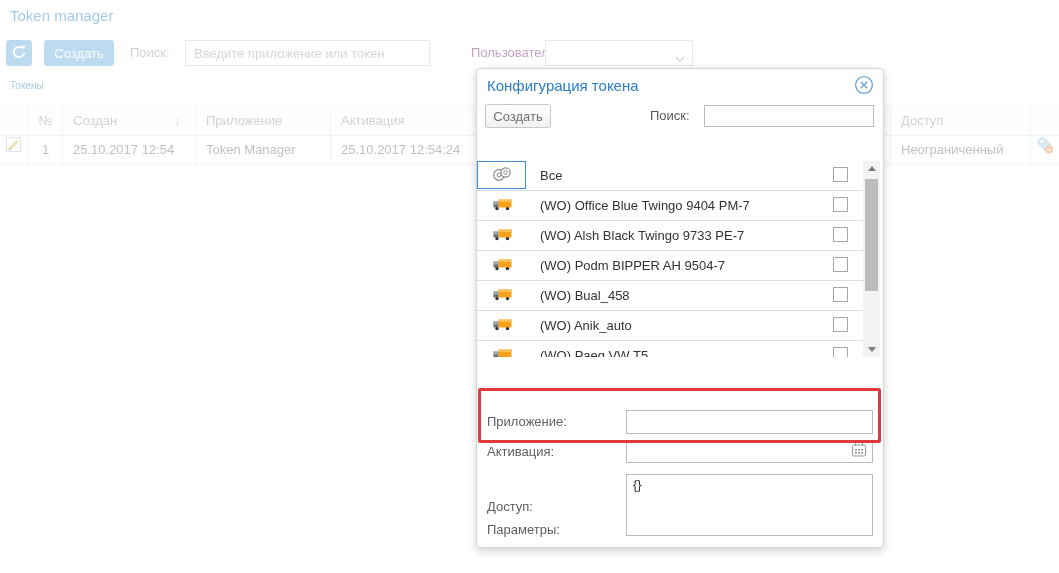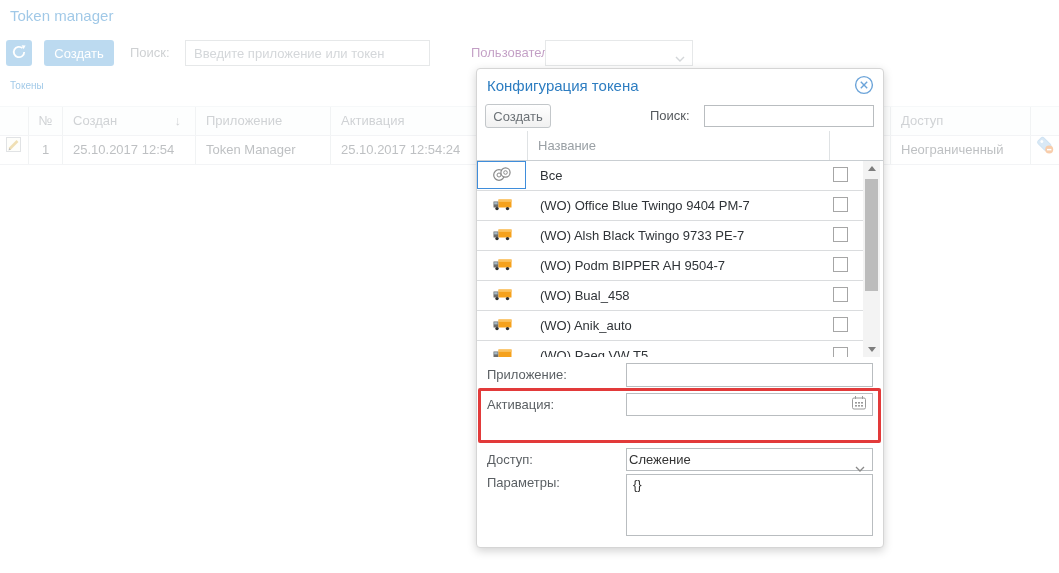--- a/index.html
+++ b/index.html
@@ -53,21 +53,21 @@
   .cbox{width:15px;height:15px;border:1px solid #a6a6a6;background:#fff;box-sizing:border-box;display:inline-block;}
   .focus-box{position:absolute;left:0;top:0;width:49px;height:28px;border:1px solid #3f8ddb;box-sizing:border-box;pointer-events:none;}
 
   .sbar{position:absolute;right:3px;top:92px;width:17px;height:196px;background:#f3f3f3;}
   .sb-up,.sb-down{position:absolute;left:0;width:17px;height:15px;display:flex;align-items:center;justify-content:center;cursor:pointer;}
   .sb-up{top:0;} .sb-down{bottom:0;}
   .tri-up{width:0;height:0;border-left:4px solid transparent;border-right:4px solid transparent;border-bottom:5px solid #7d7d7d;}
   .tri-down{width:0;height:0;border-left:4px solid transparent;border-right:4px solid transparent;border-top:5px solid #7d7d7d;}
   .sb-thumb{position:absolute;left:2px;top:18px;width:13px;height:112px;background:#bcbcbc;cursor:grab;}
 
-  .f-row{position:absolute;left:0;width:408px;}
+  .f-row{position:absolute;left:0;width:408px;margin-top:47px;}
   .f-lbl{position:absolute;left:10px;color:#5a5f63;}
   .f-inp{position:absolute;left:149px;width:247px;border:1px solid #b9bdc0;box-sizing:border-box;background:#fff;font:13px "Liberation Sans",sans-serif;padding:0 6px;}
   .cal-btn{position:absolute;left:372px;width:20px;height:19px;background:none;border:0;padding:0;cursor:pointer;}
   .f-select{position:absolute;left:149px;width:247px;height:23px;border:1px solid #b9bdc0;box-sizing:border-box;background:#fff;line-height:21px;padding-left:2px;color:#333;cursor:pointer;}
   .f-select .chev{position:absolute;right:7px;top:8px;}
   .f-ta{position:absolute;left:149px;top:405px;width:247px;height:62px;border:1px solid #b9bdc0;box-sizing:border-box;resize:none;font:13px "Liberation Sans",sans-serif;padding:2px 6px;color:#333;}
 
   .annotation{position:absolute;left:1px;top:319px;width:403px;height:55px;border:3px solid #e23a3a;border-radius:2px;box-sizing:border-box;z-index:5;pointer-events:none;}
 </style>
 </head>
@@ -150,25 +150,20 @@
             <line x1="6.8" y1="6.8" x2="13.2" y2="13.2" stroke="#6ca4d9" stroke-width="1.4"></line>
             <line x1="13.2" y1="6.8" x2="6.8" y2="13.2" stroke="#6ca4d9" stroke-width="1.4"></line>
           </svg>
       </span>
     </button>
 
     <button class="m-create">Создать</button>
     <span class="m-search-lbl">Поиск:</span>
     <input class="m-search" type="text" style="">
 
-    <div class="m-list-head">
-      <div class="lh-icon"></div>
-      <div class="lh-name">Название</div>
-      <div class="lh-chk"></div>
-    </div>
 
     <div class="m-list">
       <div class="lrow">
         <span class="focus-box"></span>
         <div class="lc-icon">
             <span>
           <svg width="22" height="15" viewBox="0 0 22 15">
                 <circle cx="8" cy="8" r="5.3" fill="#fff" stroke="#8a8a8a" stroke-width="1.2"></circle>
                 <circle cx="8" cy="8" r="2" fill="none" stroke="#8a8a8a"></circle>
                 <circle cx="14.5" cy="5.5" r="4.6" fill="#fff" stroke="#8a8a8a" stroke-width="1.2"></circle>

